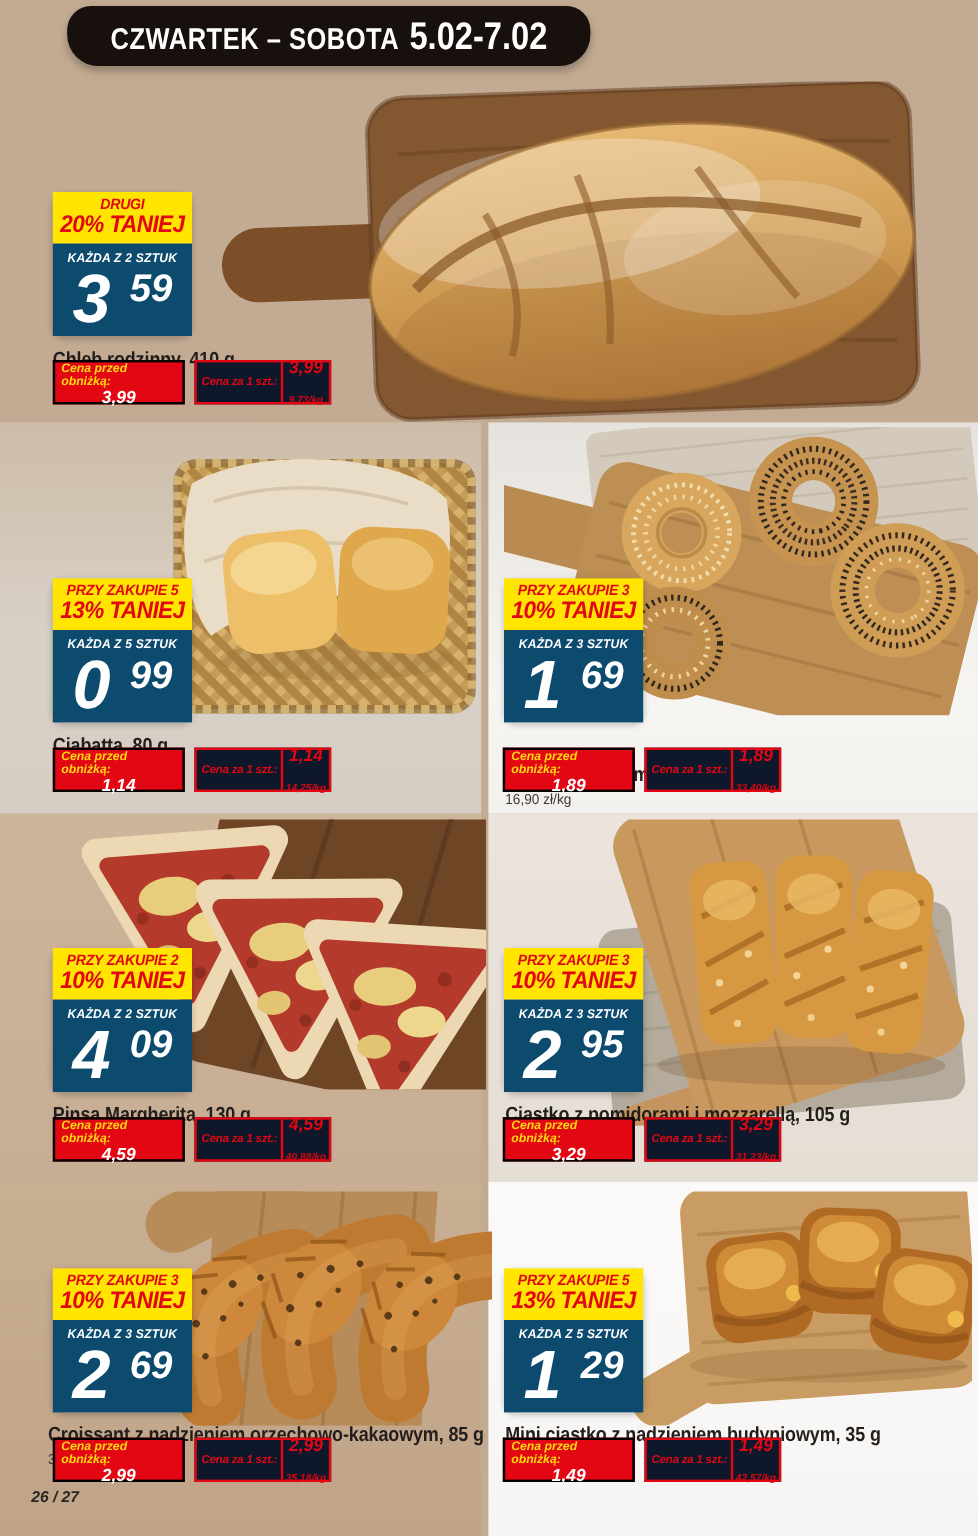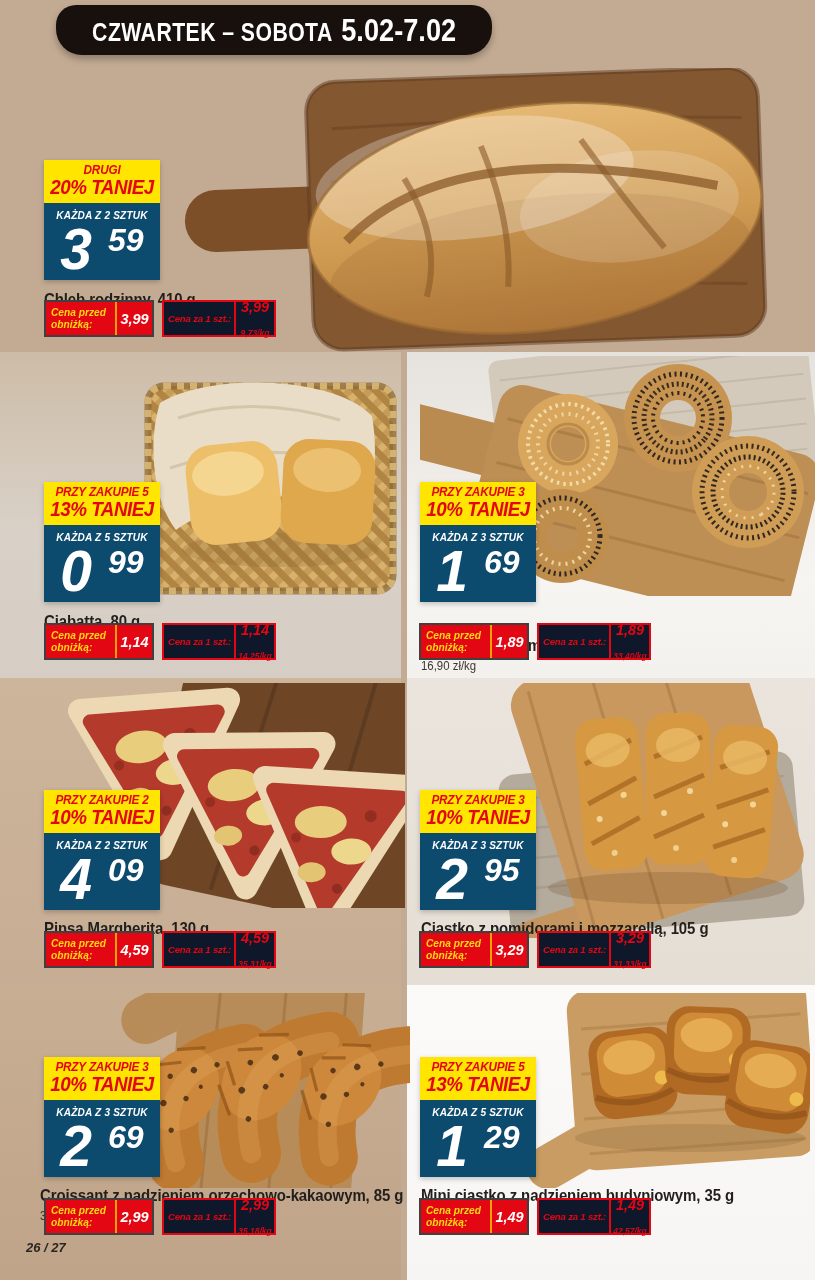--- a/index.html
+++ b/index.html
@@ -22,37 +22,37 @@
   
   .tile{position:absolute;}
   .t2l{left:0;top:352px;width:401px;height:326px;background:linear-gradient(180deg,#cdbca7,#d9d1c7 55%,#d6cec4);}
   .t2r{left:407px;top:352px;width:408px;height:326px;background:linear-gradient(180deg,#e6e2dd,#f7f5f2 70%,#f3f1ee);}
   .t3l{left:0;top:678px;width:401px;height:307px;background:linear-gradient(180deg,#cdb59c,#c6ad94);}
   .t3r{left:407px;top:678px;width:408px;height:307px;background:linear-gradient(180deg,#eae4dc,#e5ded5);}
   .t4l{left:0;top:985px;width:401px;height:295px;background:linear-gradient(180deg,#c8ae93,#bfa489);}
   .t4r{left:407px;top:985px;width:408px;height:295px;background:linear-gradient(180deg,#fbfaf9,#f7f5f3);}
   
   .badge{position:absolute;width:116px;text-align:center;font-style:italic;font-weight:bold;z-index:30;
-         box-shadow:0 2px 5px rgba(0,0,0,.22);}
+         box-shadow:0 2px 5px rgba(0,0,0,.22);border-radius:10px;}
   .badge-top{background:#ffe500;color:#e30613;padding:3px 2px 4px;}
   .bt1{font-size:12.5px;letter-spacing:-.2px;transform:scaleX(.94);}
   .bt2{font-size:20px;letter-spacing:-.5px;margin-top:-1px;transform:scaleX(.94);}
   .badge-main{background:#0c4a6e;color:#fff;padding:6px 2px 7px;}
   .qty{font-size:10.6px;letter-spacing:.2px;transform:scaleX(.95);white-space:nowrap;}
   .price-big{display:flex;justify-content:center;align-items:flex-start;line-height:.82;margin-top:5px;}
   .pm{font-size:57px;letter-spacing:-2px;}
   .ps{font-size:32px;margin-top:1px;margin-left:18px;}
   
   .pname{position:absolute;z-index:30;color:#221e1b;margin-top:16px;}
   .pname .n{font-size:17px;font-weight:bold;white-space:nowrap;transform:scaleX(.88);transform-origin:0 50%;letter-spacing:-.1px;}
   .pname .u{font-size:12px;margin-top:3px;color:#3d3731;transform:scaleX(.95);transform-origin:0 50%;}
   
   .bars{position:absolute;display:flex;gap:8px;z-index:30;font-style:italic;font-weight:bold;}
   .bar{height:37px;display:flex;align-items:stretch;box-sizing:border-box;}
-  .bar-red{width:110px;background:#e30613;border:2px solid #404040;color:#ffd90d;}
+  .bar-red{width:110px;background:#e30613;border:2px solid #000000;color:#ffd90d;flex-direction:column;}
   .bar-red .lbl{width:64px;font-size:10.2px;line-height:1.1;display:flex;align-items:center;padding-left:5px;text-align:left;}
   .bar-red .sep{width:2px;background:#f2a007;}
   .bar-red .val{flex:1;color:#fff;font-size:14.5px;display:flex;align-items:center;justify-content:center;}
   .bar-yel{width:114px;background:#0f172a;border:2px solid #e30613;color:#e30613;}
   .bar-yel .lbl{width:66px;font-size:9.6px;display:flex;align-items:center;padding-left:4px;white-space:nowrap;letter-spacing:-.2px;}
   .bar-yel .sep{width:2px;background:#e30613;}
   .valwrap{flex:1;display:flex;flex-direction:column;align-items:center;justify-content:center;line-height:1;}
   .valwrap .v{font-size:14.5px;}
   .valwrap .vk{font-size:8.5px;margin-top:15px;font-weight:bold;opacity:.95;}
   
@@ -377,21 +377,21 @@
   <div class="bar bar-red">
     <div class="lbl">Cena przed obniżką:</div>
       <div class="sep"></div>
     <div class="val">4,59</div>
   </div>
   <div class="bar bar-yel">
     <div class="lbl">Cena za 1 szt.:</div>
       <div class="sep"></div>
     <div class="valwrap">
       <div class="v">4,59</div>
-      <div class="vk">35,31/kg</div>
+      <div class="vk">40,88/kg</div>
     </div>
   </div>
 </div>
 
 <div class="badge" style="left:420px;top:790px">
   <div class="badge-top">
     <div class="bt1">PRZY ZAKUPIE 3</div>
     <div class="bt2">10% TANIEJ</div>
   </div>
   <div class="badge-main">

